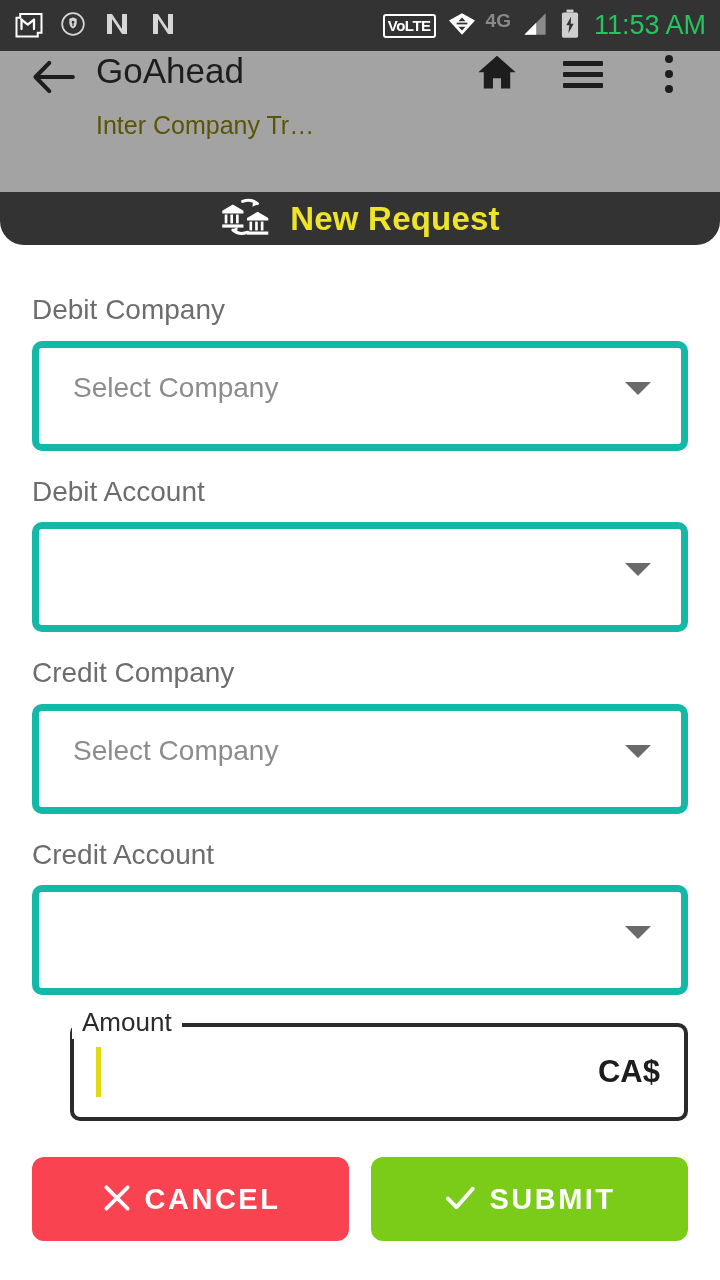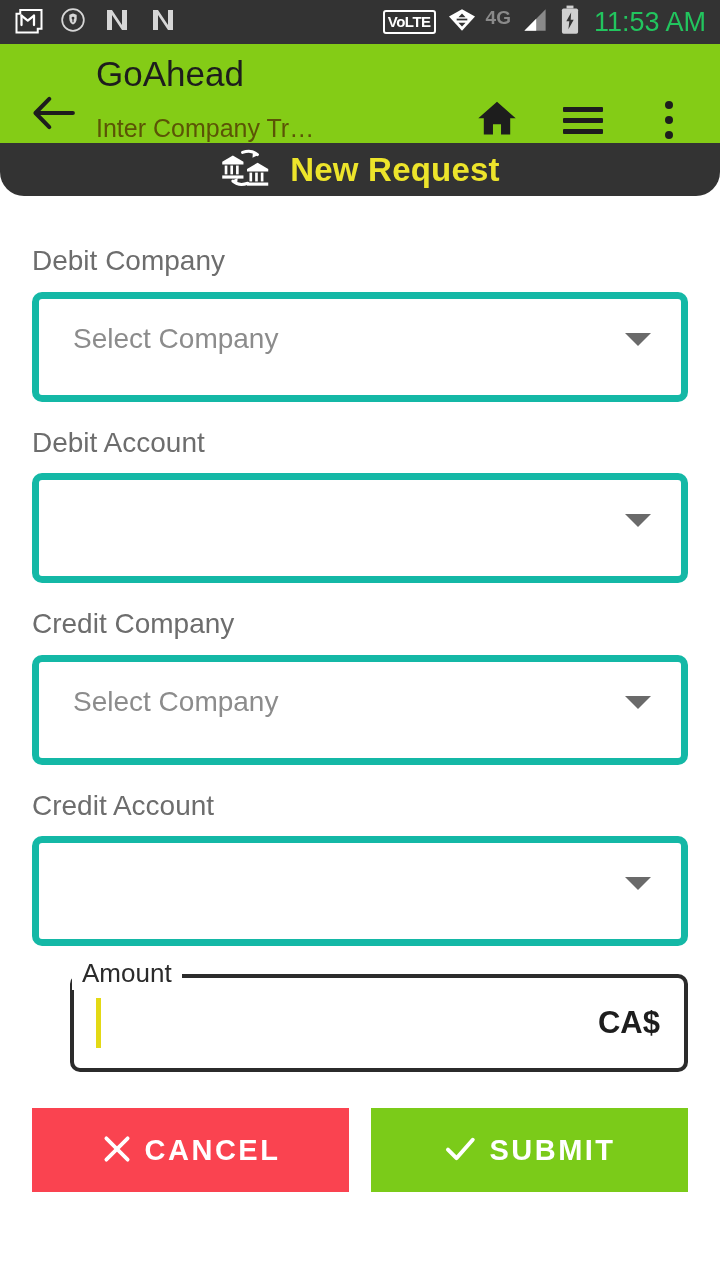--- a/index.html
+++ b/index.html
@@ -14,21 +14,21 @@
 
   #screen {
     position: relative;
     width: 720px;
     height: 1280px;
     background: #ffffff;
   }
 
   
   .status-bar {
-    height: 44px;
+    height: 51px;
     background: #333333;
     display: flex;
     align-items: center;
     padding: 0 14px;
     color: #ffffff;
   }
   .status-left {
     display: flex;
     align-items: center;
     gap: 16px;
@@ -65,24 +65,24 @@
     font-size: 27px;
     font-weight: 400;
     color: #22c55e;
     letter-spacing: 0px;
     margin-left: 4px;
     white-space: nowrap;
   }
 
   
   .app-bar {
-    height: 99px;
-    background: #84cc16;
-    display: flex;
-    align-items: flex-end;
+    height: 141px;
+    background: #a3a3a3;
+    display: flex;
+    align-items: flex-start;
     padding: 0 22px 0 26px;
     position: relative;
   }
   .back-btn {
     width: 56px; height: 56px;
     display: flex; align-items: center; justify-content: center;
     flex: 0 0 auto;
   }
   .title-block {
     margin-left: 14px;
@@ -232,21 +232,21 @@
   .actions {
     display: flex;
     gap: 22px;
     padding: 0 32px;
     margin-top: 36px;
   }
   .btn {
     flex: 1 1 0;
     height: 84px;
     border: none;
-    border-radius: 0;
+    border-radius: 12px;
     display: flex;
     align-items: center;
     justify-content: center;
     gap: 12px;
     cursor: pointer;
     font-family: "Liberation Sans", sans-serif;
   }
   .btn-label {
     font-size: 29px;
     font-weight: bold;

